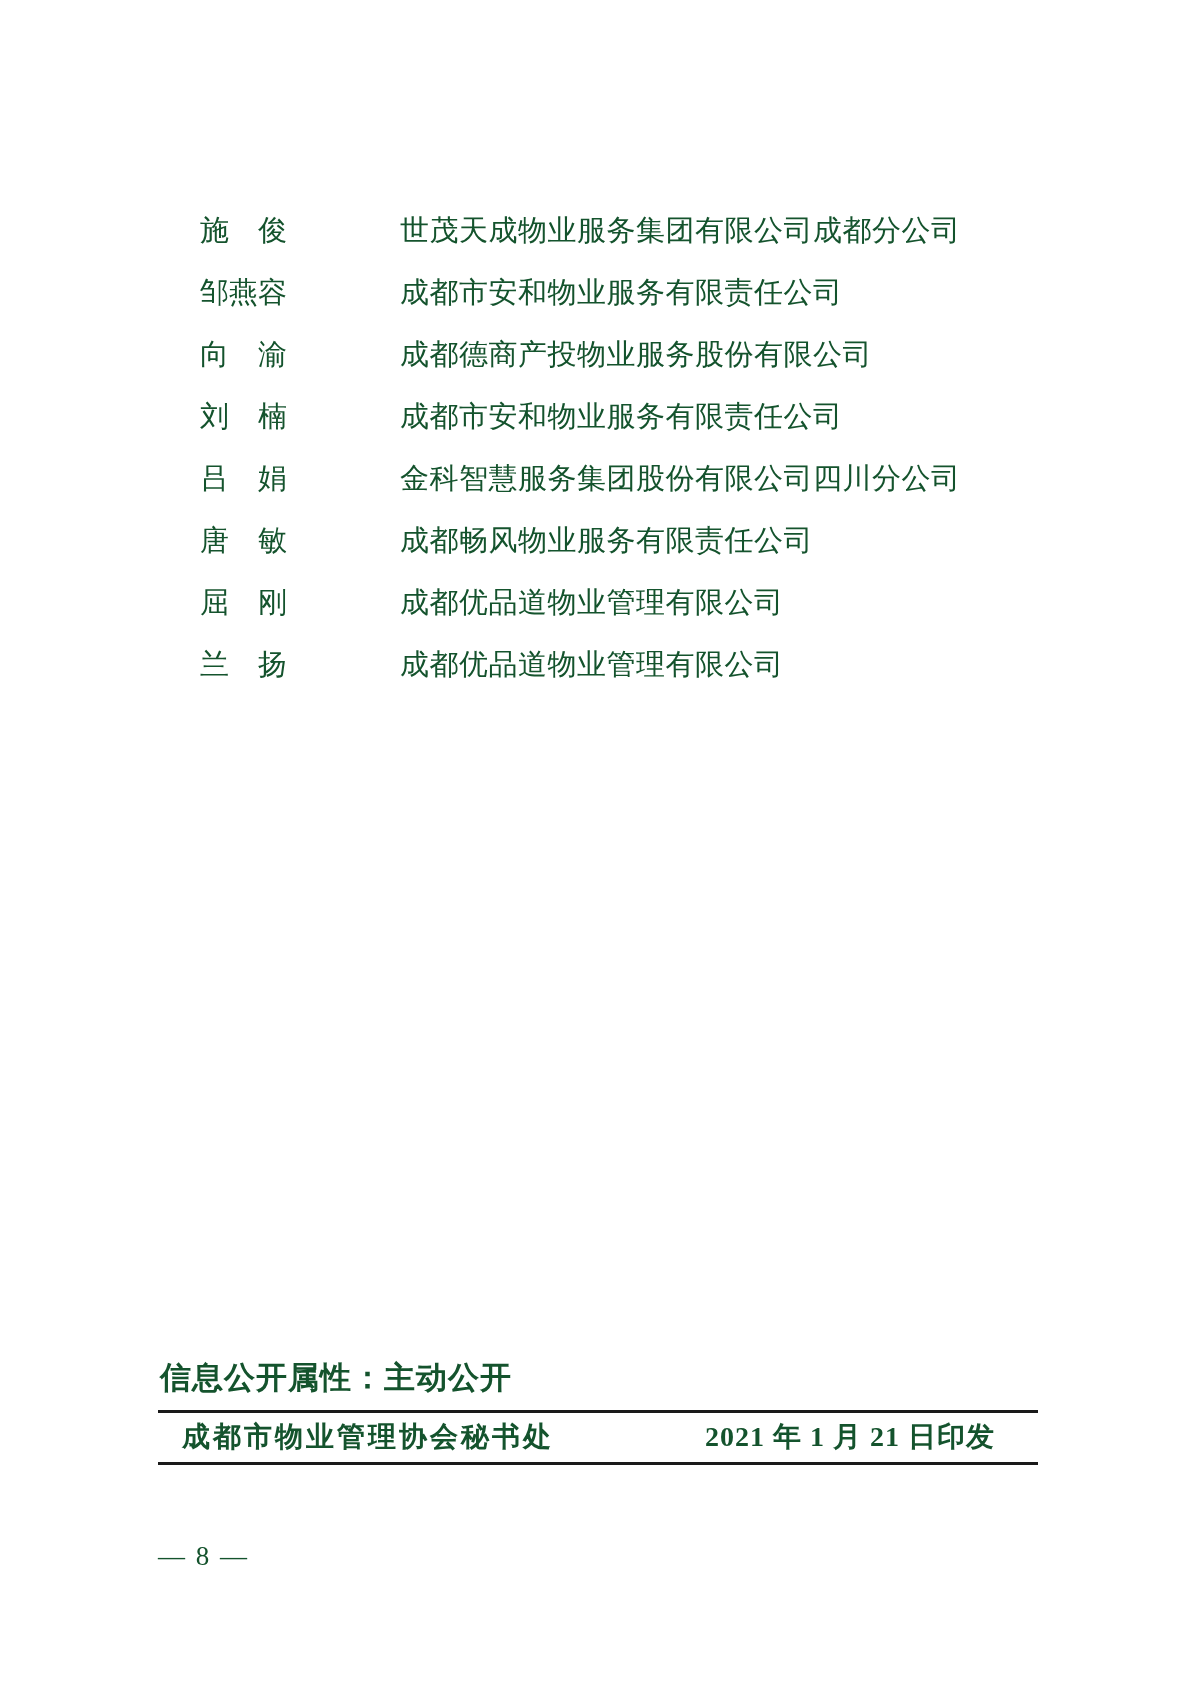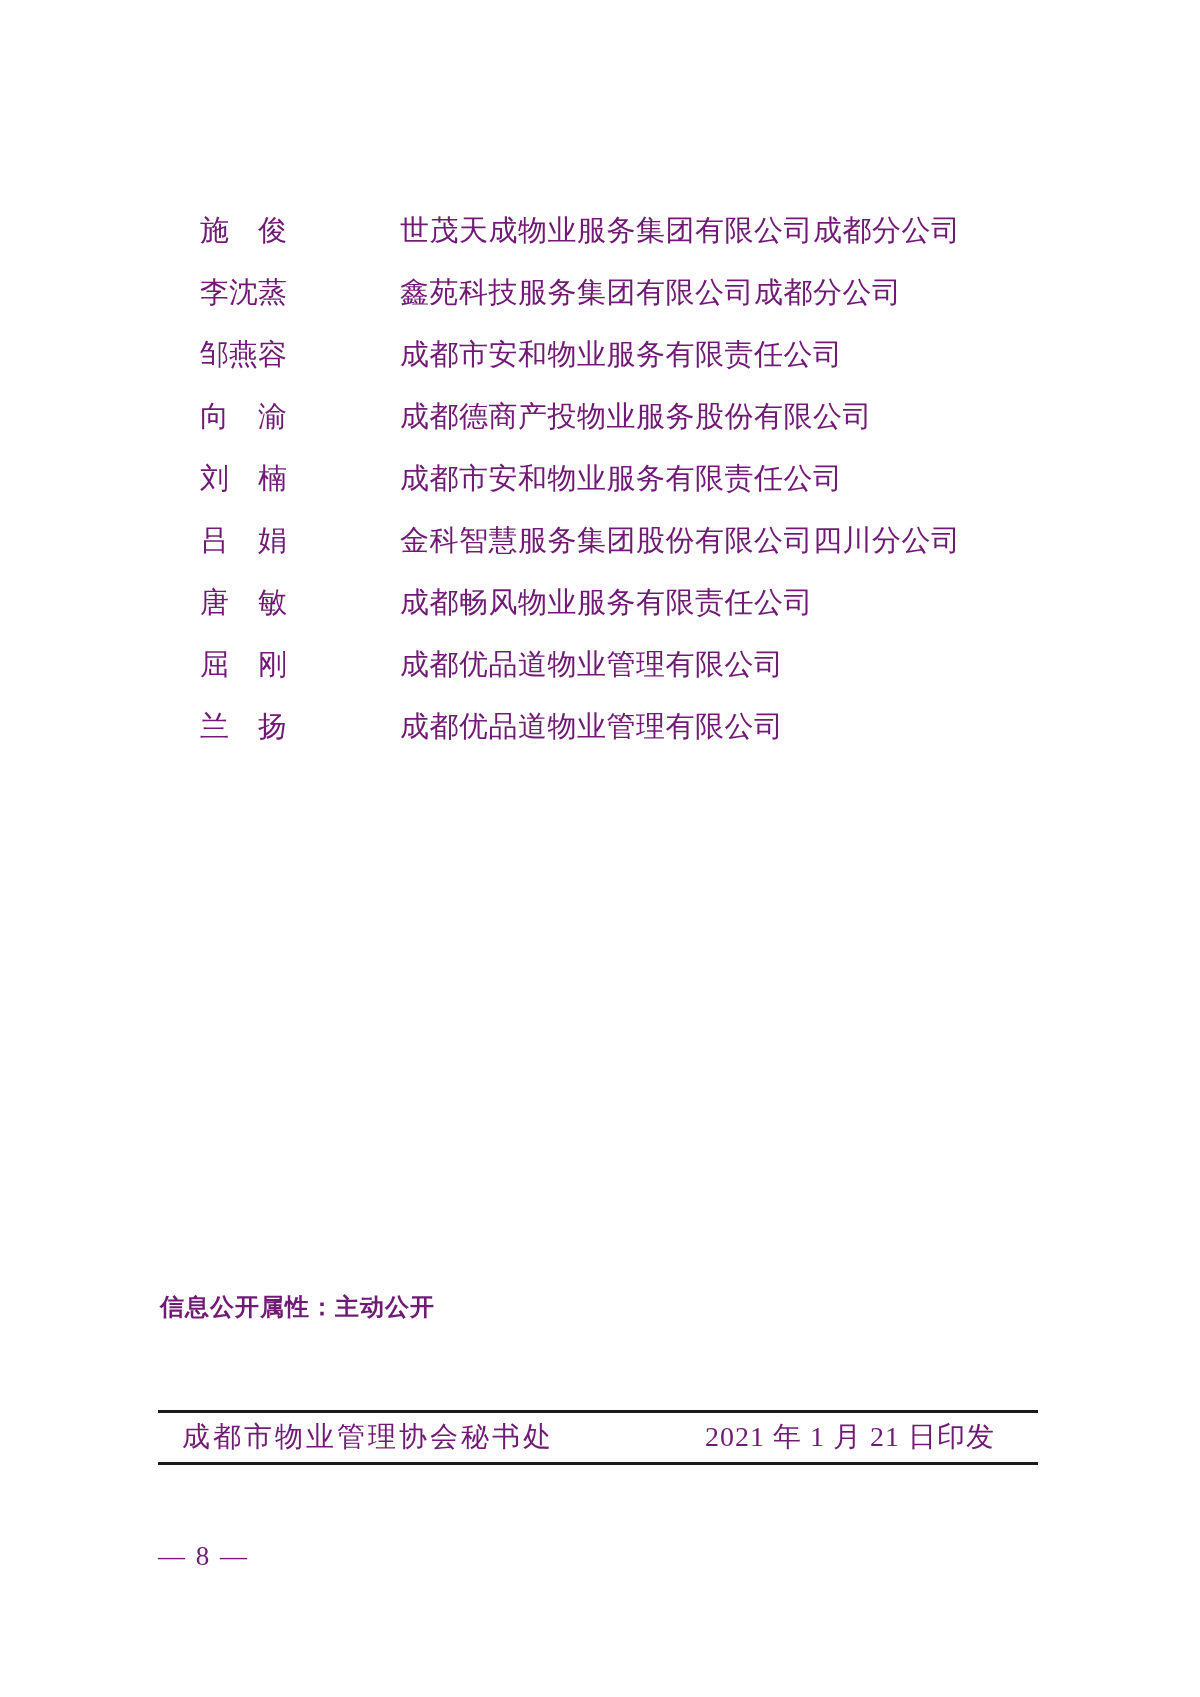--- a/index.html
+++ b/index.html
@@ -5,21 +5,21 @@
   html, body {
     margin: 0;
     padding: 0;
     background: #ffffff;
   }
   .page {
     position: relative;
     width: 1200px;
     height: 1697px;
     background: #ffffff;
-    color: #701a75;
+    color: #14532d;
     font-family: "Liberation Serif", serif;
     overflow: hidden;
   }
 
   
   .awardee-list {
     position: absolute;
     top: 199px;
     left: 0;
     right: 0;
@@ -39,22 +39,22 @@
   }
   .awardee-company {
     letter-spacing: 0.5px;
     white-space: nowrap;
   }
 
   
   .disclosure {
     position: absolute;
     left: 160px;
-    top: 1293px;
-    font-size: 24px;
+    top: 1359px;
+    font-size: 31px;
     font-weight: bold;
     line-height: 1.2;
     white-space: nowrap;
   }
   .disclosure-label {
     font-family: "Liberation Sans", sans-serif;
     letter-spacing: 1px;
   }
   .disclosure-value {
     font-family: "Liberation Serif", serif;
@@ -76,20 +76,21 @@
     position: absolute;
     left: 158px;
     top: 1413px;
     width: 880px;
     height: 47px;
     display: flex;
     align-items: center;
     justify-content: space-between;
     font-size: 28px;
     line-height: 1;
+    font-weight: bold;
   }
   .colophon-issuer {
     margin-left: 24px;
     letter-spacing: 3px;
     white-space: nowrap;
   }
   .colophon-date {
     margin-right: 43px;
     letter-spacing: 1px;
     white-space: nowrap;
@@ -107,24 +108,20 @@
 </style>
 </head>
 <body>
 
 <div class="page">
 
   <div class="awardee-list">
     <div class="awardee-row">
       <span class="awardee-name">施　俊</span>
       <span class="awardee-company">世茂天成物业服务集团有限公司成都分公司</span>
-    </div>
-    <div class="awardee-row">
-      <span class="awardee-name">李沈蒸</span>
-      <span class="awardee-company">鑫苑科技服务集团有限公司成都分公司</span>
     </div>
     <div class="awardee-row">
       <span class="awardee-name">邹燕容</span>
       <span class="awardee-company">成都市安和物业服务有限责任公司</span>
     </div>
     <div class="awardee-row">
       <span class="awardee-name">向　渝</span>
       <span class="awardee-company">成都德商产投物业服务股份有限公司</span>
     </div>
     <div class="awardee-row">

